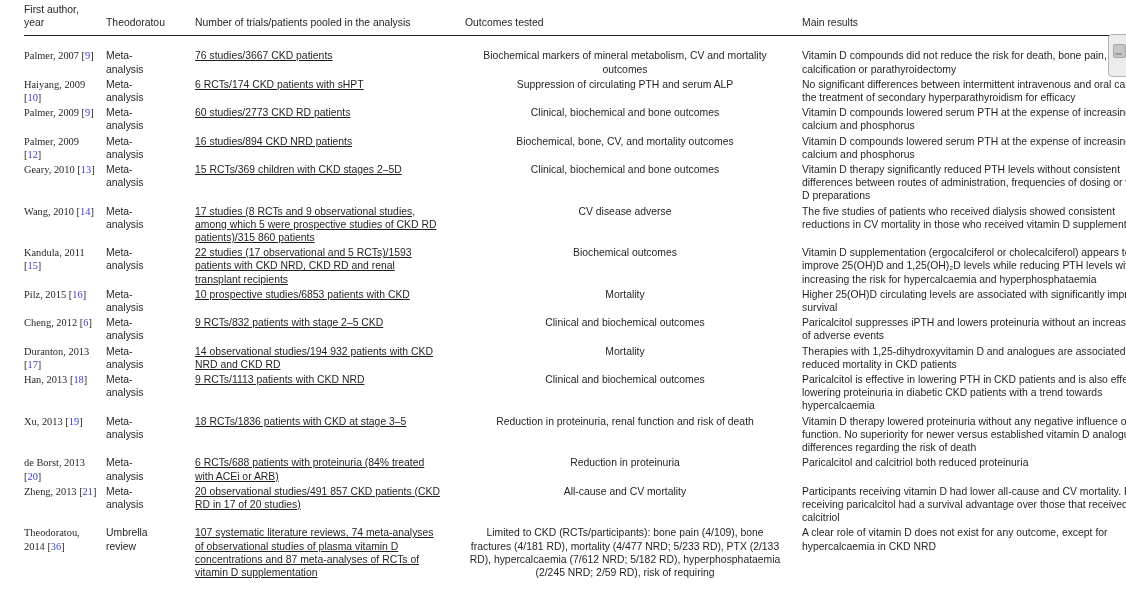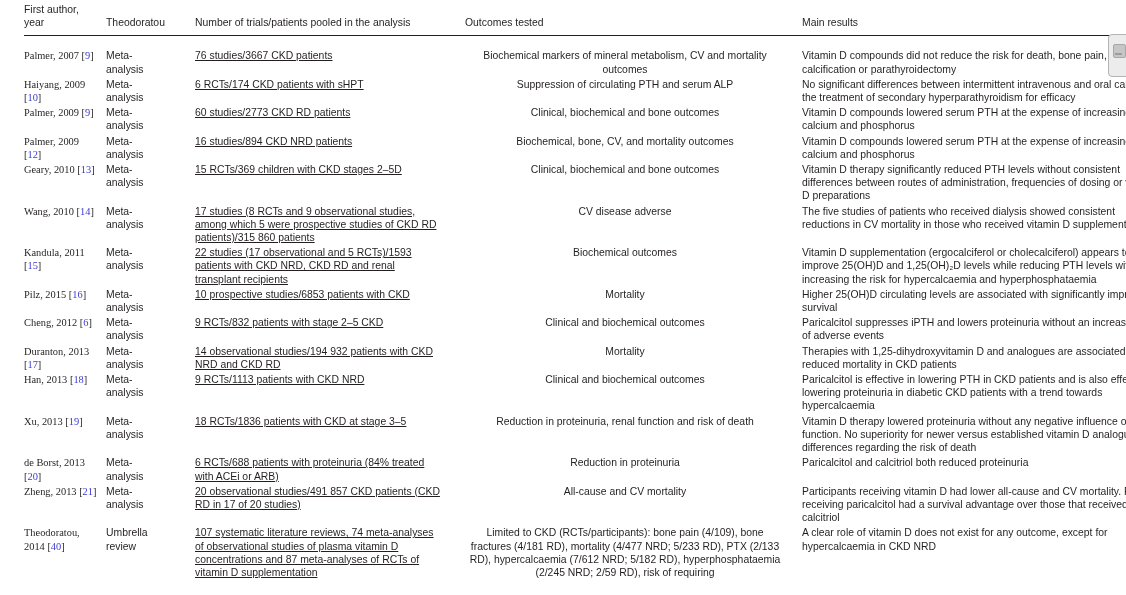--- a/index.html
+++ b/index.html
@@ -169,21 +169,21 @@
           <td class="c5">Paricalcitol and calcitriol both reduced proteinuria</td>
         </tr>
         <tr>
           <td class="c1"><span>Zheng, 2013</span> <span>[</span><a class="ref" href="#">21</a><span>]</span></td>
           <td class="c2">Meta-analysis</td>
           <td class="c3">20 observational studies/491 857 CKD patients (CKD RD in 17 of 20 studies)</td>
           <td class="c4">All-cause and CV mortality</td>
           <td class="c5">Participants receiving vitamin D had lower all-cause and CV mortality. Patients receiving paricalcitol had a survival advantage over those that received calcitriol</td>
         </tr>
         <tr>
-          <td class="c1"><span>Theodoratou, 2014</span> <span>[</span><a class="ref" href="#">40</a><span>]</span></td>
+          <td class="c1"><span>Theodoratou, 2014</span> <span>[</span><a class="ref" href="#">36</a><span>]</span></td>
           <td class="c2">Umbrella review</td>
           <td class="c3">107 systematic literature reviews, 74 meta-analyses of observational studies of plasma vitamin D concentrations and 87 meta-analyses of RCTs of vitamin D supplementation</td>
           <td class="c4">Limited to CKD (RCTs/participants): bone pain (4/109), bone fractures (4/181 RD), mortality (4/477 NRD; 5/233 RD), PTX (2/133 RD), hypercalcaemia (7/612 NRD; 5/182 RD), hyperphosphataemia (2/245 NRD; 2/59 RD), risk of requiring</td>
           <td class="c5">A clear role of vitamin D does not exist for any outcome, except for hypercalcaemia in CKD NRD</td>
         </tr>
       </tbody>
   </table>
 
   <div class="floating-widget">
     <div class="widget-icon"></div>

